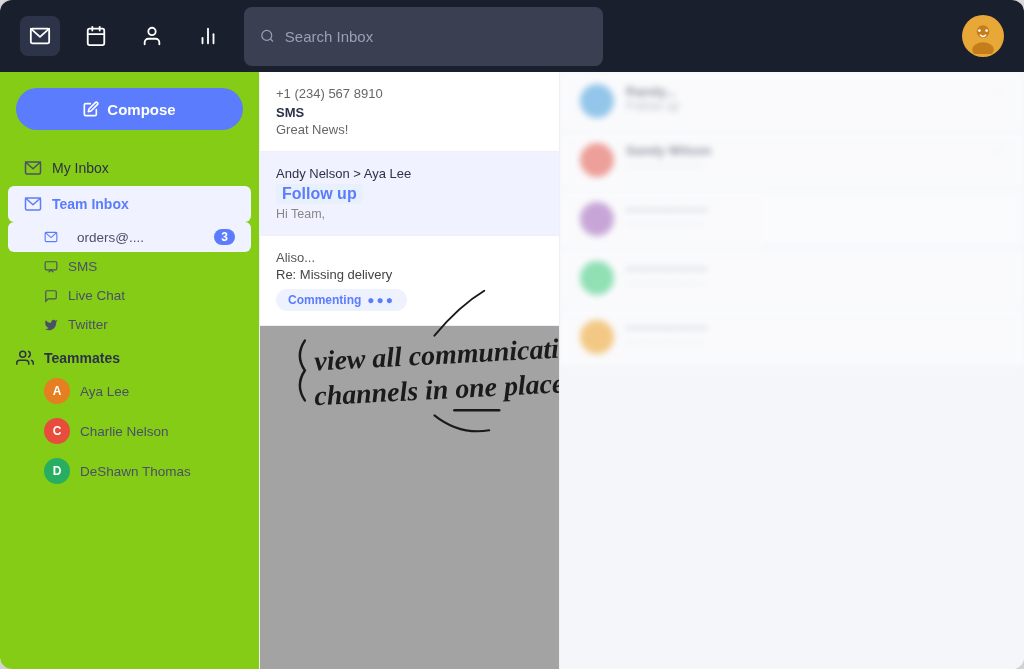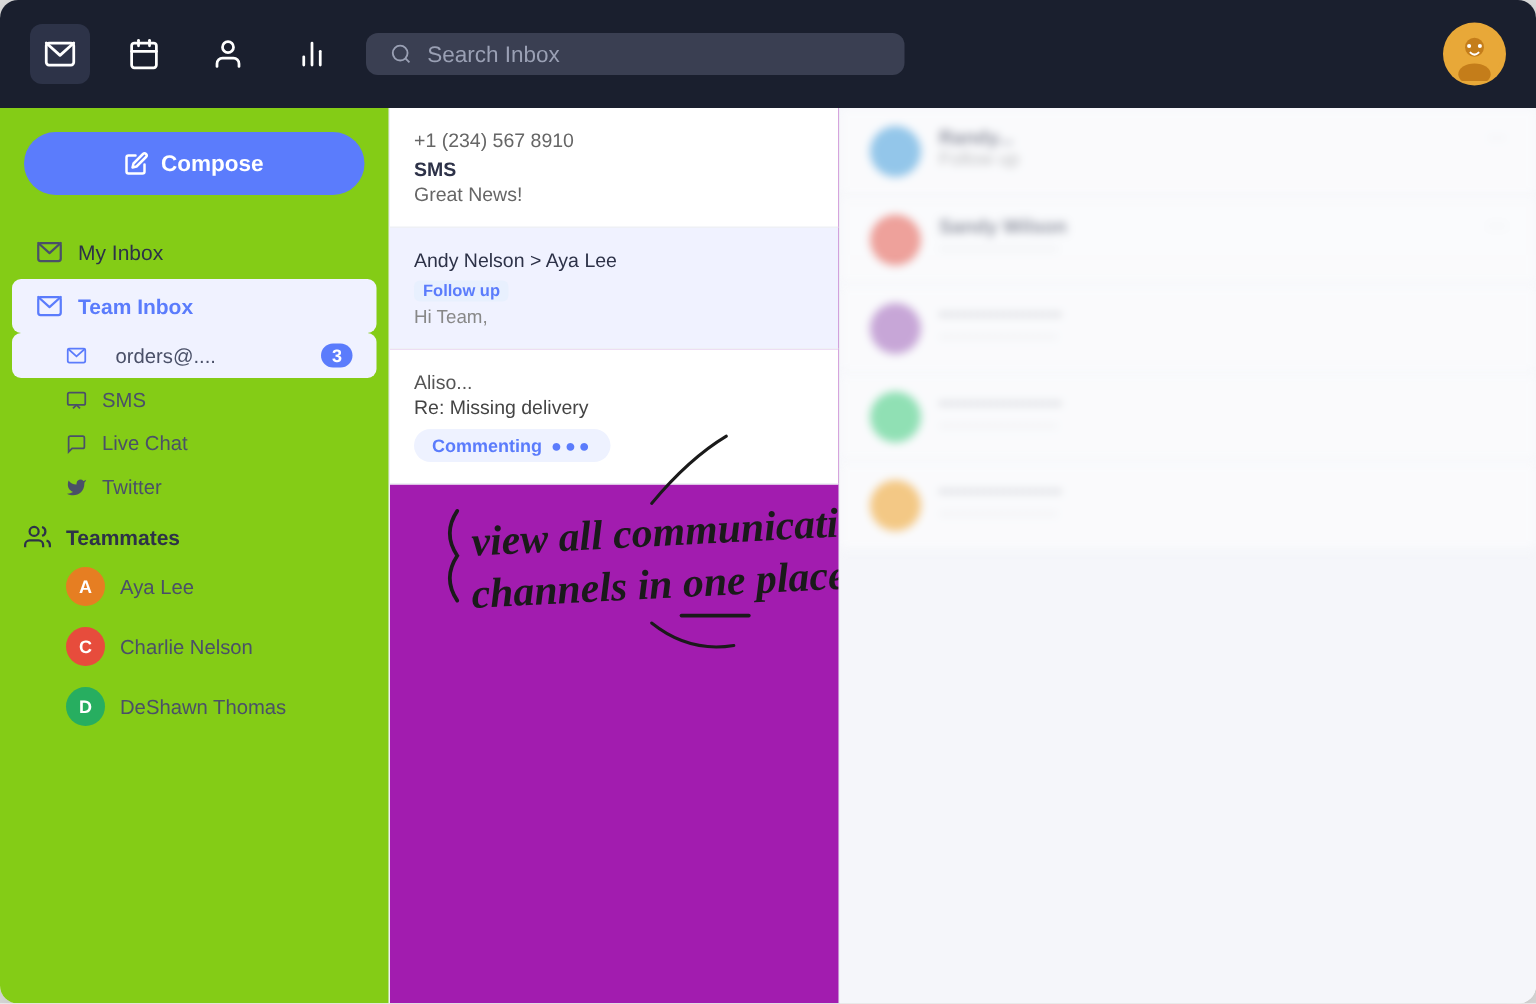--- a/index.html
+++ b/index.html
@@ -39,21 +39,21 @@
       color: #fff;
       font-size: 18px;
     }
     .nav-icon.active { background: #2d3348; }
     .search-bar {
       flex: 1;
       max-width: 460px;
       margin: 12px auto;
       background: #3a3f52;
       border-radius: 8px;
-      height: 28px;
+      height: 59px;
       display: flex;
       align-items: center;
       padding: 0 16px;
       gap: 10px;
     }
     .search-bar input {
       background: transparent;
       border: none;
       outline: none;
       color: #9aa0b4;
@@ -153,21 +153,21 @@
       border-radius: 50%;
       display: flex; align-items: center; justify-content: center;
       font-size: 12px;
       font-weight: 700;
       color: #fff;
     }
 
     
     .middle-panel {
       width: 300px;
-      background: #a21caf;
+      background: #a3a3a3;
       border-right: 1px solid #eef0f5;
       display: flex;
       flex-direction: column;
       overflow-y: auto;
       flex-shrink: 0;
       position: relative;
     }
     .conversation-item {
       padding: 14px 16px;
       border-bottom: 1px solid #eef0f5;
@@ -180,21 +180,21 @@
     .conv-preview { font-size: 13px; color: #666; margin-top: 2px; }
     .conv-sender { font-size: 13px; font-weight: 400; color: #2d3248; margin-bottom: 3px; }
     .conv-subject { font-size: 13px; color: #444; margin-bottom: 3px; }
     .conv-body { font-size: 12.5px; color: #888; }
     .conv-tag {
       display: inline-block;
       background: #e8f0fe;
       color: #5b7cfc;
       border-radius: 4px;
       padding: 1px 6px;
-      font-size: 11px;
+      font-size: 16px;
       font-weight: 600;
       margin-bottom: 3px;
     }
     .conv-tag.warning { background: #fff3e0; color: #e67e22; }
     .conv-name-row { font-size: 13px; color: #555; margin-bottom: 2px; }
 
     .commenting-btn {
       display: inline-flex;
       align-items: center;
       gap: 6px;

